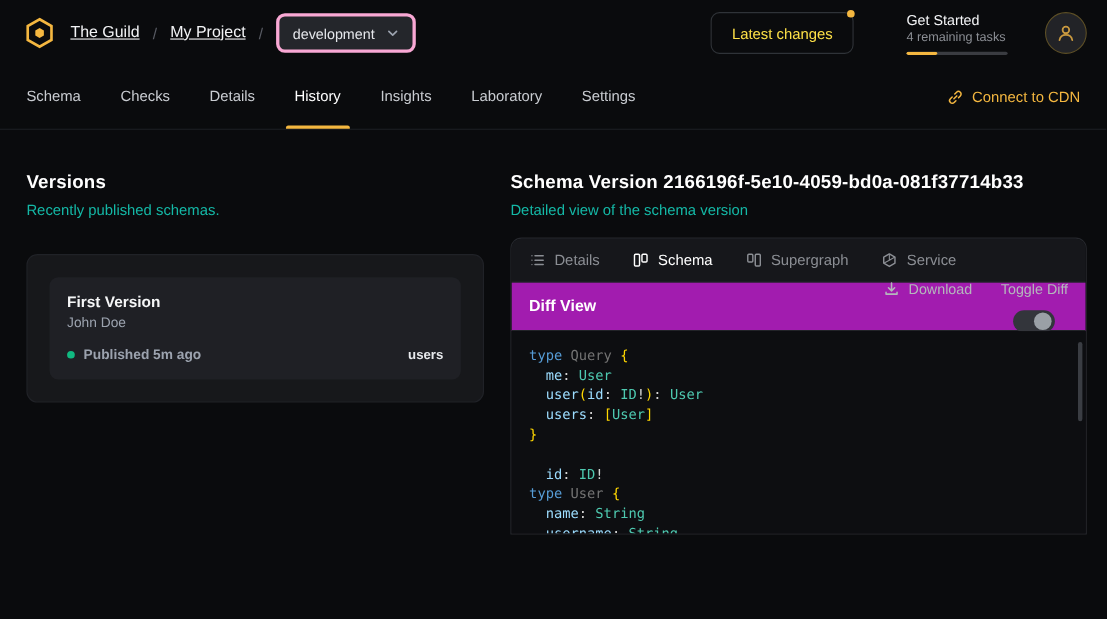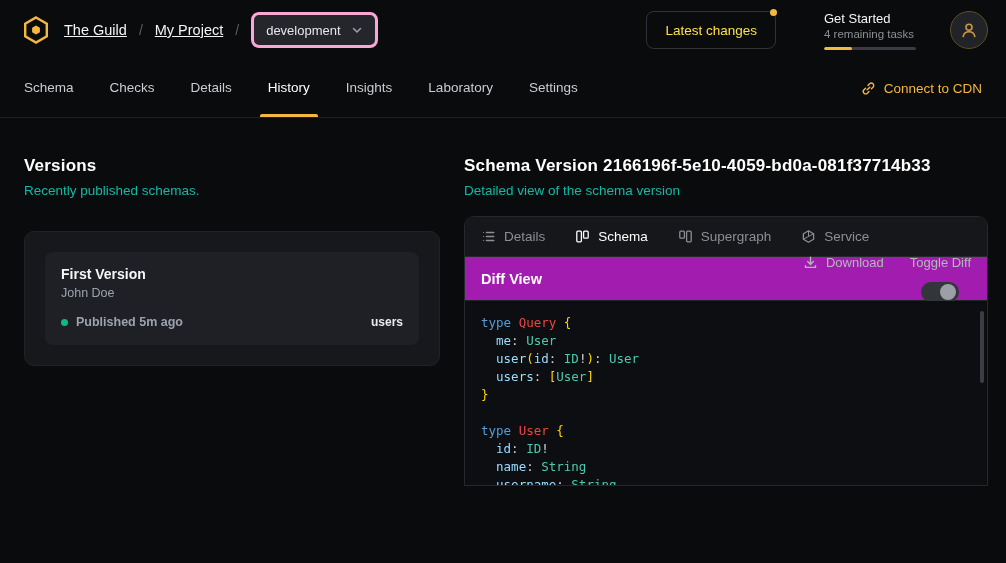--- a/index.html
+++ b/index.html
@@ -75,21 +75,21 @@
   .diff-actions { margin-left:auto; display:flex; align-items:flex-start; gap:26px; }
   .download-btn { display:flex; align-items:center; gap:8px; color:#b4b7bc; font-size:13px; cursor:pointer; }
   .toggle-wrap { display:flex; align-items:center; gap:12px;flex-direction:column; }
   .toggle-label { color:#b4b7bc; font-size:13px; }
   .toggle { width:38px; height:20px; border-radius:10px; background:#33353b; position:relative; cursor:pointer; }
   .toggle-knob { position:absolute; top:2px; right:3px; width:16px; height:16px; border-radius:50%; background:#9aa0a6; }
 
   .code-area { flex:1; background:#0d0e11; padding:13px 16px; position:relative; overflow:hidden; }
   .code-line { font-family:"DejaVu Sans Mono", monospace; font-size:12.5px; line-height:18px; white-space:pre; color:#d4d4d4; }
   .tok-kw { color:#569cd6; }
-  .tok-def { color:#ef4444; }
+  .tok-def { color:#737373; }
   .tok-type { color:#4ec9b0; }
   .tok-field { color:#9cdcfe; }
   .tok-punc { color:#d4d4d4; }
   .tok-brace { color:#ffd700; }
   .code-scrollbar { position:absolute; top:10px; right:3px; width:4px; height:72px; background:#3a3d43; border-radius:2px; }
 </style>
 </head>
 <body>
 
 <div class="header">
@@ -262,22 +262,22 @@
       </div>
 
       <div class="code-area">
         <div>
             <div class="code-line"><span class="tok-kw">type </span><span class="tok-def">Query </span><span class="tok-brace">{</span></div>
             <div class="code-line"><span class="tok-field">  me</span><span class="tok-punc">: </span><span class="tok-type">User</span></div>
             <div class="code-line"><span class="tok-field">  user</span><span class="tok-brace">(</span><span class="tok-field">id</span><span class="tok-punc">: </span><span class="tok-type">ID</span><span class="tok-punc">!</span><span class="tok-brace">)</span><span class="tok-punc">: </span><span class="tok-type">User</span></div>
             <div class="code-line"><span class="tok-field">  users</span><span class="tok-punc">: </span><span class="tok-brace">[</span><span class="tok-type">User</span><span class="tok-brace">]</span></div>
             <div class="code-line"><span class="tok-brace">}</span></div>
             <div class="code-line">&nbsp;</div>
+            <div class="code-line"><span class="tok-field">  id</span><span class="tok-punc">: </span><span class="tok-type">ID</span><span class="tok-punc">!</span></div>
             <div class="code-line"><span class="tok-kw">type </span><span class="tok-def">User </span><span class="tok-brace">{</span></div>
-            <div class="code-line"><span class="tok-field">  id</span><span class="tok-punc">: </span><span class="tok-type">ID</span><span class="tok-punc">!</span></div>
             <div class="code-line"><span class="tok-field">  name</span><span class="tok-punc">: </span><span class="tok-type">String</span></div>
             <div class="code-line"><span class="tok-field">  username</span><span class="tok-punc">: </span><span class="tok-type">String</span></div>
             <div class="code-line"><span class="tok-brace">}</span></div>
           </div>
         <div class="code-scrollbar"></div>
       </div>
     </div>
   </div>
 </div>
 

